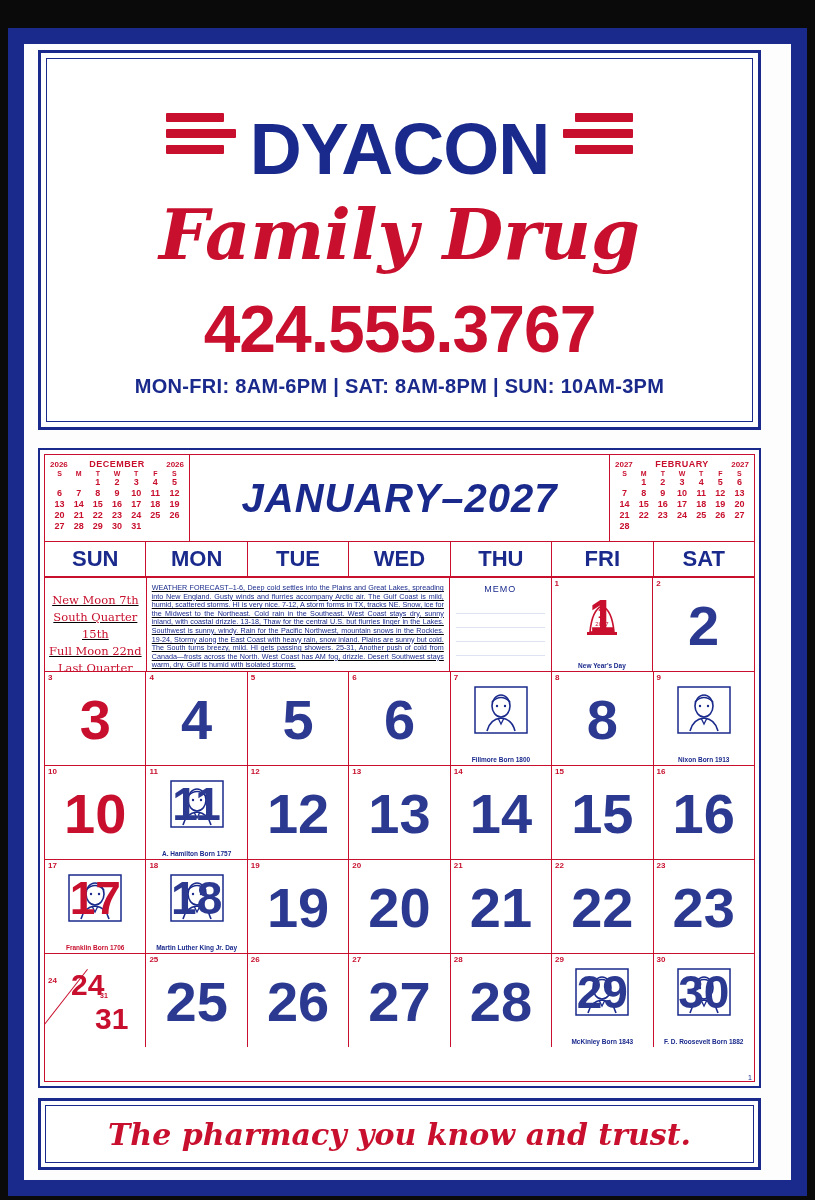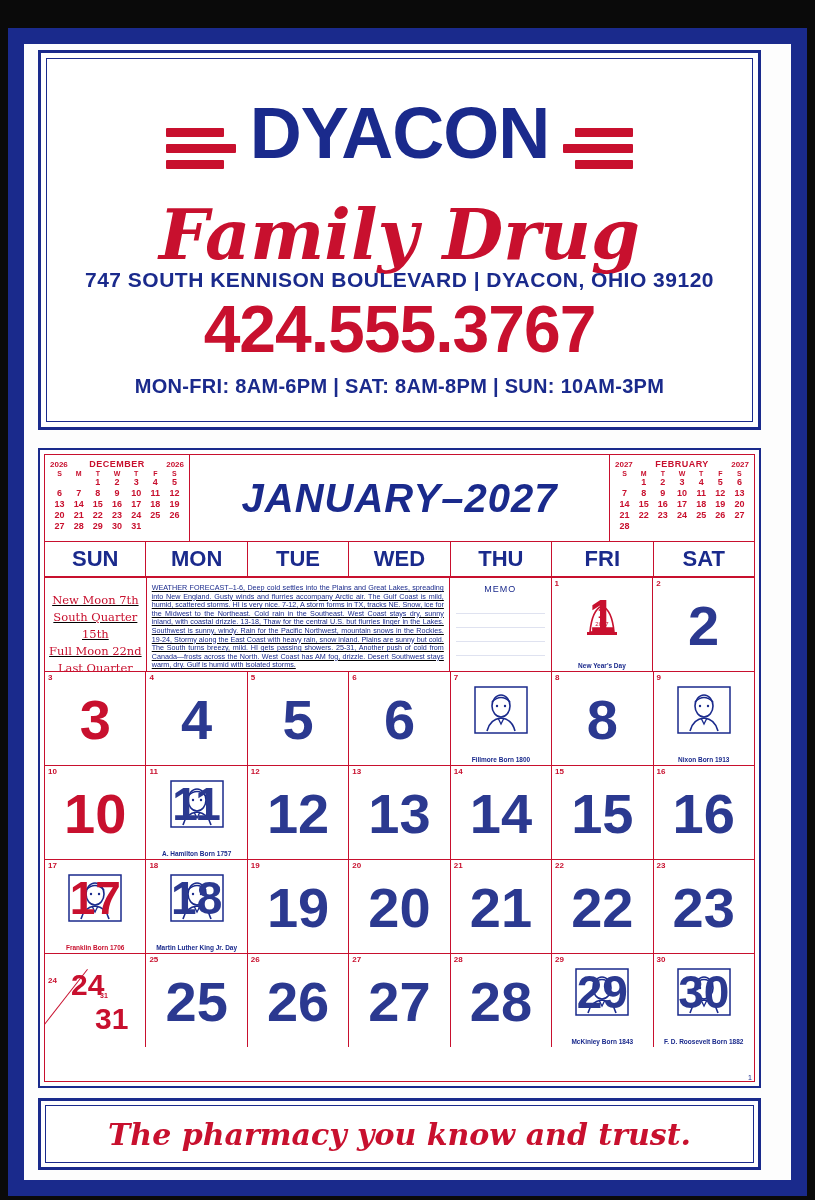--- a/index.html
+++ b/index.html
@@ -8,21 +8,21 @@
   .page{position:relative;width:815px;height:1200px;background:#0a0a0a;overflow:hidden;}
 
   
   .frame{position:absolute;left:8px;top:28px;width:799px;height:1168px;background:#1a2a8c;}
   .frame-inner{position:absolute;left:16px;top:16px;right:16px;bottom:16px;background:#fdfdfd;}
 
   
   .header{position:absolute;left:38px;top:50px;width:723px;height:380px;background:#fff;border:3px solid #1a2a8c;box-sizing:border-box;}
   .header-inner{position:absolute;left:5px;top:5px;right:5px;bottom:5px;border:1px solid #1a2a8c;}
 
-  .logo-row{position:absolute;left:0;top:44px;width:100%;display:flex;justify-content:center;align-items:flex-end;}
+  .logo-row{position:absolute;left:0;top:60px;width:100%;display:flex;justify-content:center;align-items:flex-start;}
   .bars{display:flex;flex-direction:column;gap:7px;}
   .bars span{display:block;height:9px;background:#c8102e;border-radius:1px;}
   .bars.left span:nth-child(1){width:58px;margin-left:0;}
   .bars.left span:nth-child(2){width:70px;}
   .bars.left span:nth-child(3){width:58px;}
   .bars.right span:nth-child(1){width:58px;margin-left:12px;}
   .bars.right span:nth-child(2){width:70px;}
   .bars.right span:nth-child(3){width:58px;margin-left:12px;}
   .brand{font-family:"Liberation Sans",sans-serif;font-weight:bold;font-size:72px;letter-spacing:-1px;color:#1a2a8c;margin:0 14px;line-height:1;}
 
@@ -117,21 +117,20 @@
         </div>
       <div class="brand">DYACON</div>
       <div class="bars right">
           <span></span>
           <span></span>
           <span></span>
         </div>
     </div>
 
     <div class="script">Family Drug</div>
-    <div class="address">747 SOUTH KENNISON BOULEVARD  |  DYACON, OHIO 39120</div>
     <div class="phone">424.555.3767</div>
     <div class="hours">MON-FRI: 8AM-6PM  |  SAT: 8AM-8PM  |  SUN: 10AM-3PM</div>
   </div>
 
   <div class="cal">
     <div class="cal-inner">
 
       <div class="cal-top">
         <div class="mini left">
           <div class="mini-head">

